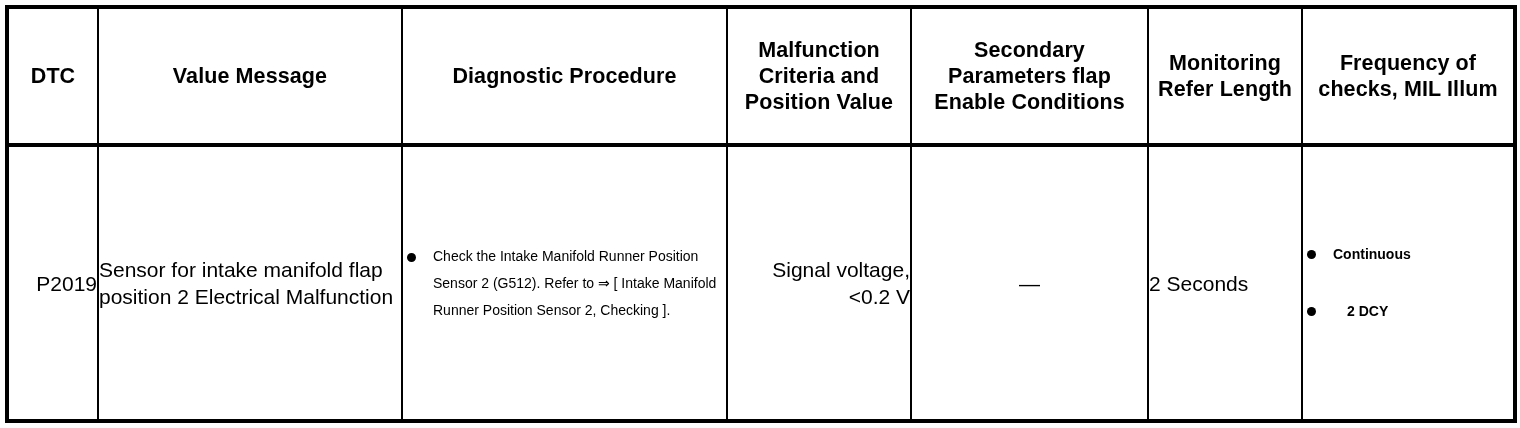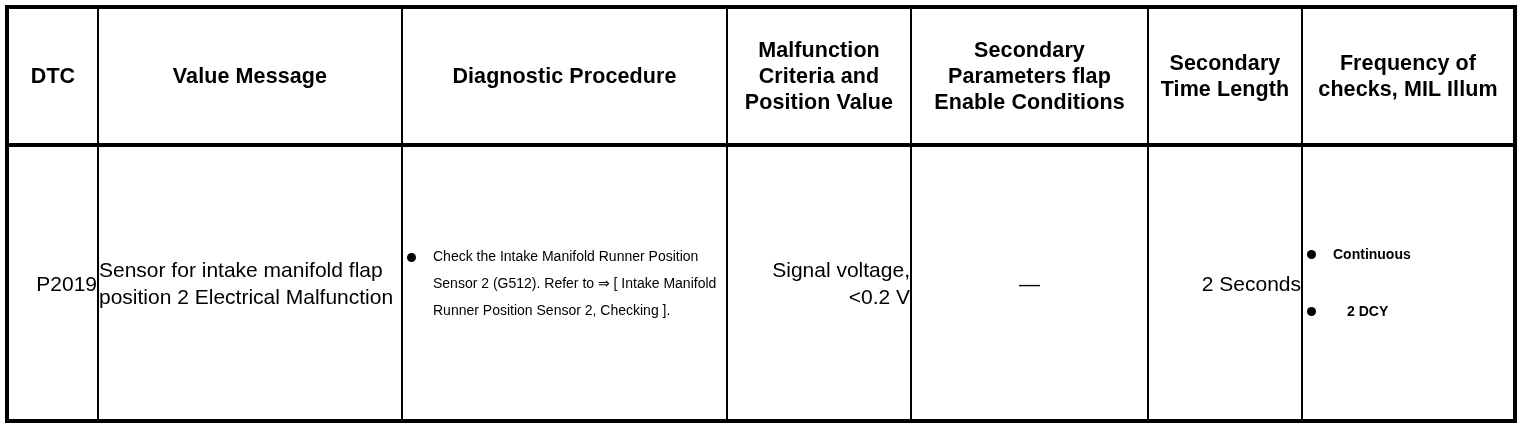--- a/index.html
+++ b/index.html
@@ -75,21 +75,21 @@
   .col-sec       { width: 237px; }
   .col-mon       { width: 154px; }
   .col-freq      { width: 213px; }
 
   
   .cell-dtc      { text-align: right; padding-left: 8px; }
   .cell-errmsg   { text-align: left; padding-left: 7px; padding-right: 4px; }
   .cell-diag     { vertical-align: top; padding-top: 9px; padding-left: 8px; }
   .cell-malf     { text-align: right; padding-left: 8px; }
   .cell-sec      { text-align: center; }
-  .cell-mon      { text-align: right; padding-left: 8px; }
+  .cell-mon      { text-align: left; padding-left: 8px; }
   .cell-freq     { vertical-align: middle; padding-left: 8px; font-weight: bold; }
 
   
   ul.bullets {
     list-style: none;
     margin: 0;
     padding: 0;
   }
   ul.bullets li {
     position: relative;
@@ -135,21 +135,21 @@
       <col class="col-mon">
       <col class="col-freq">
     </colgroup>
     <thead>
       <tr>
         <th>DTC</th>
         <th>Value Message</th>
         <th>Diagnostic Procedure</th>
         <th>Malfunction Criteria and Position Value</th>
         <th>Secondary Parameters flap Enable Conditions</th>
-        <th>Secondary Time Length</th>
+        <th>Monitoring Refer Length</th>
         <th>Frequency of checks, MIL Illum</th>
       </tr>
     </thead>
     <tbody>
       <tr>
         <td class="cell-dtc">P2019</td>
 
         <td class="cell-errmsg">Sensor for intake manifold flap position 2 Electrical Malfunction</td>
 
         <td class="cell-diag">

